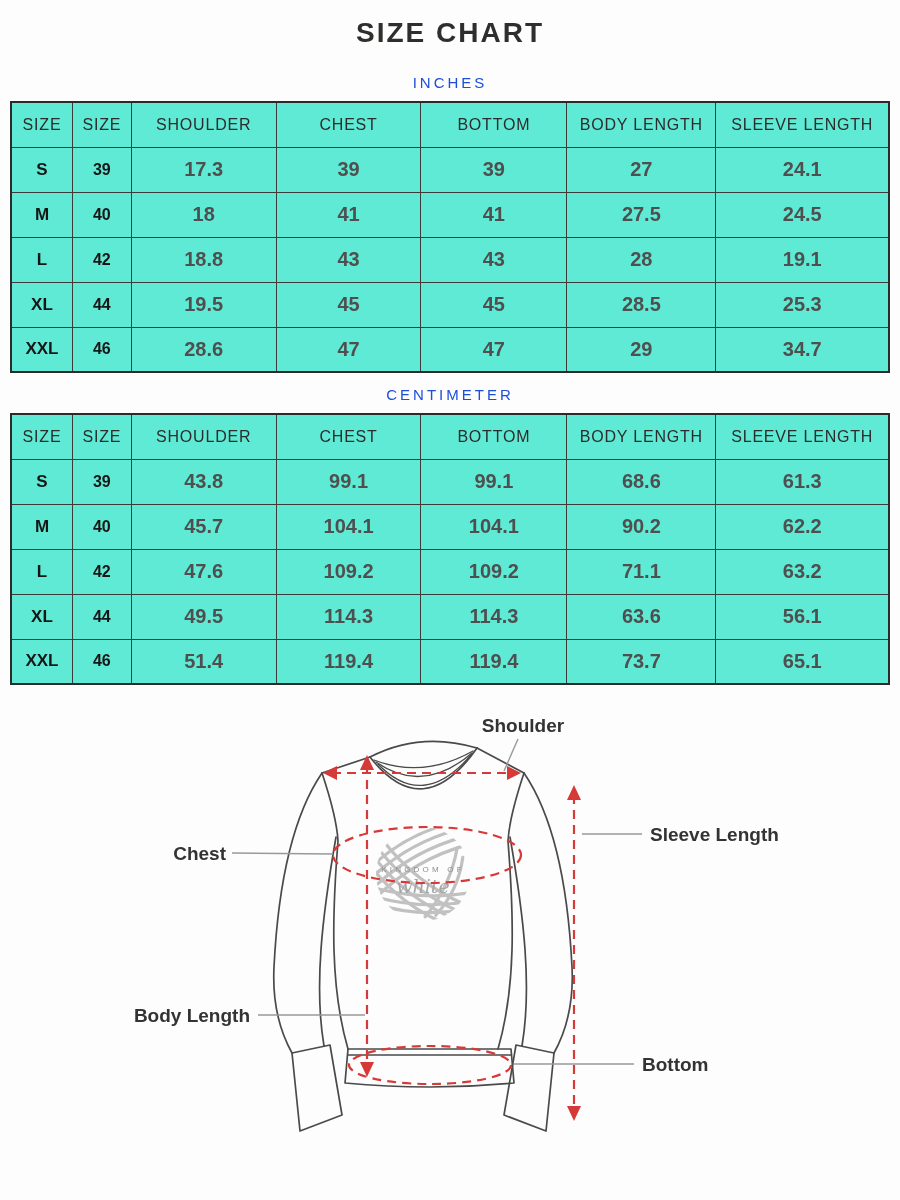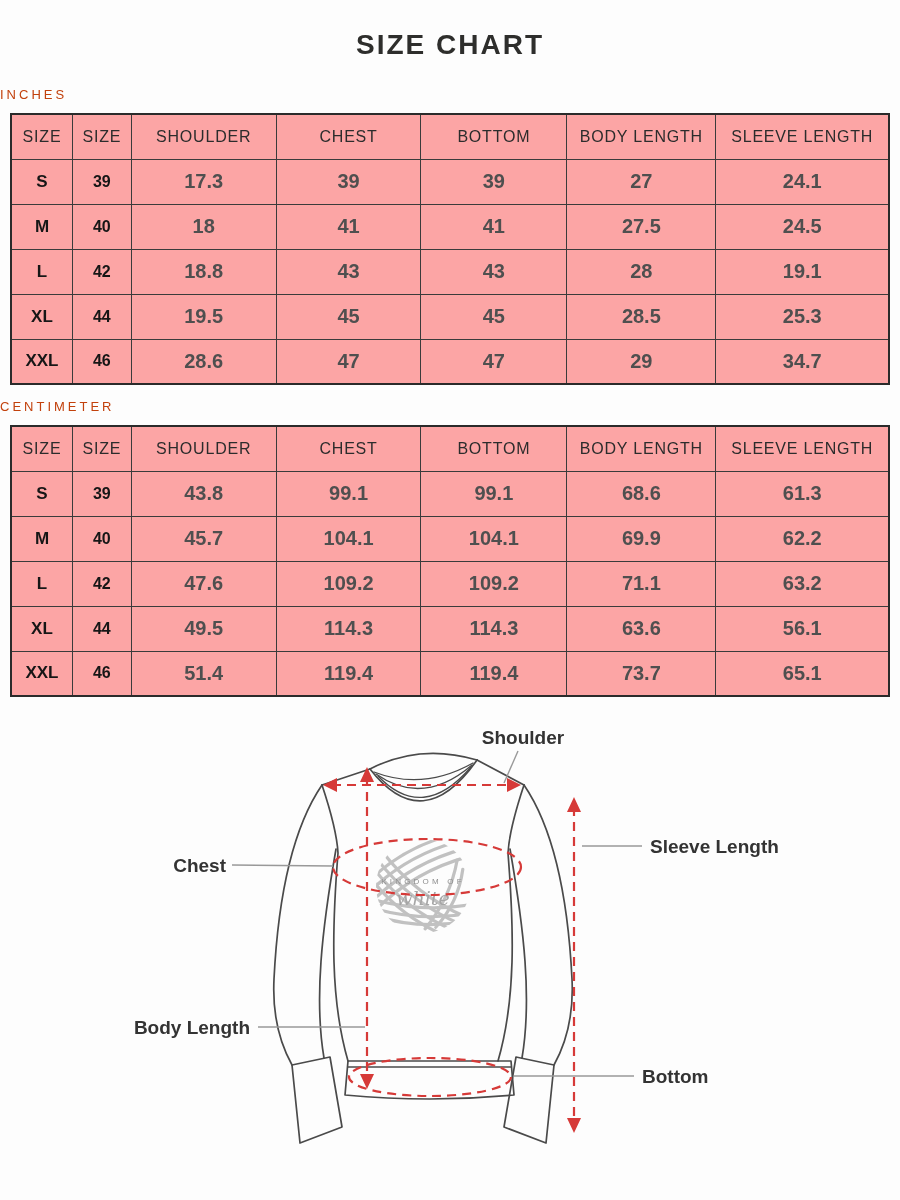--- a/index.html
+++ b/index.html
@@ -6,37 +6,37 @@
   html, body { margin: 0; padding: 0; }
   body {
     width: 900px; height: 1200px;
     background: #fdfdfd;
     font-family: "Liberation Sans", sans-serif;
     color: #3c3c3c;
   }
   .page { position: relative; width: 900px; height: 1200px; overflow: hidden; }
 
   .title {
-    margin: 12px; padding-top: 17px;
+    margin: 0; padding-top: 17px;
     text-align: center;
     font-size: 28px; font-weight: bold; letter-spacing: 2px;
     color: #2e2e2c; line-height: 32px;
   }
   .unit-label {
     margin-top: 25px;
-    text-align: left;
-    font-size: 13px; letter-spacing: 3px;
-    color: #c2410c; line-height: 18px;
+    text-align: center;
+    font-size: 15px; letter-spacing: 3px;
+    color: #1d4ed8; line-height: 18px;
   }
   .unit-label.second { margin-top: 13px; }
 
   table.size-table {
     width: 880px; margin: 9px auto 0 auto;
     border-collapse: collapse; table-layout: fixed;
-    background: #fca5a5;
+    background: #5eead4;
     border: 2px solid #2b2b2b;
   }
   table.size-table th, table.size-table td {
     border: 1.5px solid #3b3b3b;
     text-align: center; vertical-align: middle;
     height: 45px; padding: 0;
     white-space: nowrap; overflow: hidden;
   }
   table.size-table th {
     font-weight: normal; font-size: 16px; letter-spacing: 0.8px;
@@ -168,21 +168,21 @@
         <td class="val">99.1</td>
         <td class="val">68.6</td>
         <td class="val">61.3</td>
       </tr>
       <tr>
         <td class="sz">M</td>
         <td class="num">40</td>
         <td class="val">45.7</td>
         <td class="val">104.1</td>
         <td class="val">104.1</td>
-        <td class="val">69.9</td>
+        <td class="val">90.2</td>
         <td class="val">62.2</td>
       </tr>
       <tr>
         <td class="sz">L</td>
         <td class="num">42</td>
         <td class="val">47.6</td>
         <td class="val">109.2</td>
         <td class="val">109.2</td>
         <td class="val">71.1</td>
         <td class="val">63.2</td>

